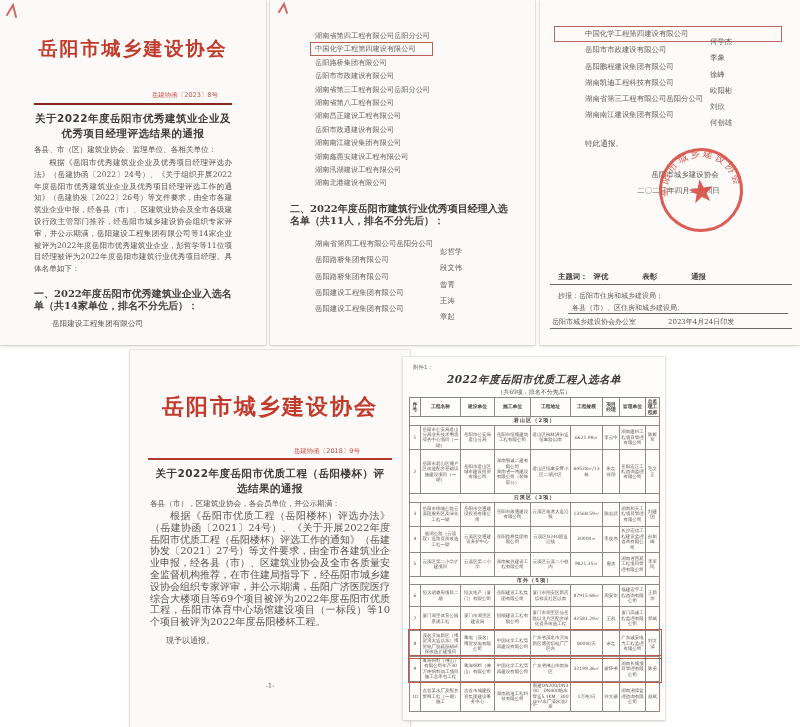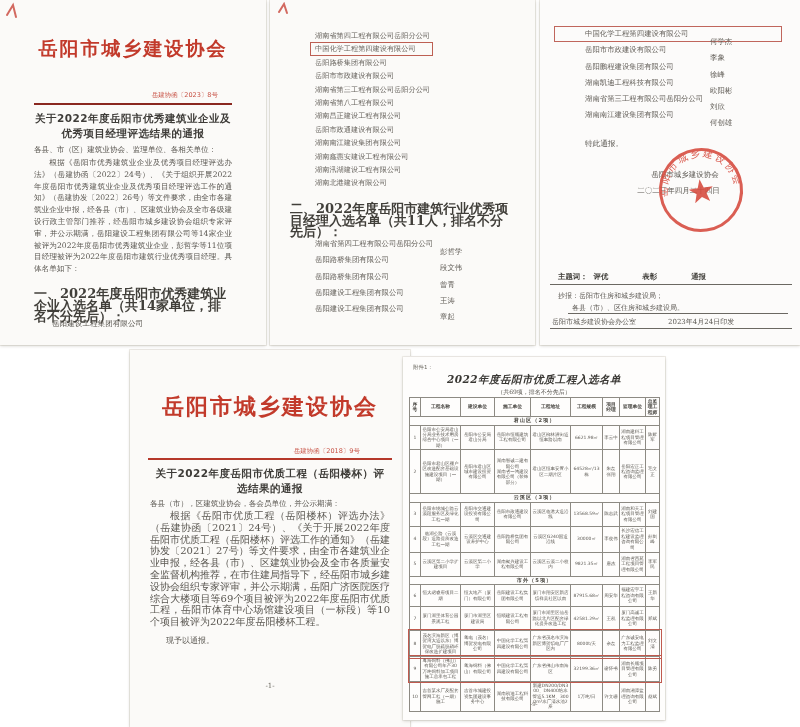--- a/index.html
+++ b/index.html
@@ -30,21 +30,21 @@
   .red-rule.bright{background:#b5382a;height:2px;}
   .doc-title{
     font-weight:700;color:#3e3c38;text-align:center;
     font-size:10.5px;line-height:14.5px;letter-spacing:.5px;
   }
   .body-text{
     color:#58554f;font-size:7.6px;line-height:11.8px;
     text-align:justify;font-family:"DejaVu Serif",serif;
   }
   .indent{text-indent:2em;}
-  .sec-heading{font-weight:700;color:#413f3a;font-size:13px;line-height:11.6px;font-family:"DejaVu Serif",serif;}
+  .sec-heading{font-weight:700;color:#413f3a;font-size:10px;line-height:11.6px;font-family:"DejaVu Serif",serif;}
   .list-col .row{height:13.4px;line-height:13.4px;font-size:7.2px;color:#67635d;white-space:nowrap;font-family:"DejaVu Serif",serif;}
   .boxed-inline{display:inline-block;border:1px solid #bd5f53;margin-left:-5px;padding:0 16px 0 4px;line-height:12px;}
   .mgr-col .row{position:relative;height:16.3px;line-height:16.3px;font-size:7.4px;color:#64605a;white-space:nowrap;font-family:"DejaVu Serif",serif;padding-left:31px;}
   .mgr-col .row .nm{position:absolute;left:156px;top:8px;}
   .mgr-col .row.boxed{outline:1.2px solid #c0665c;outline-offset:-1px;}
   .p3-rule{border-top:1px solid #6b6862;height:0;}
   .subject-row{font-size:7.4px;color:#3f3d38;font-weight:700;white-space:nowrap;font-family:"DejaVu Serif",serif;}
   .subject-row .term{display:inline-block;}
   .cc-line{font-size:7px;color:#5c5953;white-space:nowrap;font-family:"DejaVu Serif",serif;}
   .pageno{font-size:7px;color:#6a675f;text-align:center;font-family:"DejaVu Serif",serif;}

